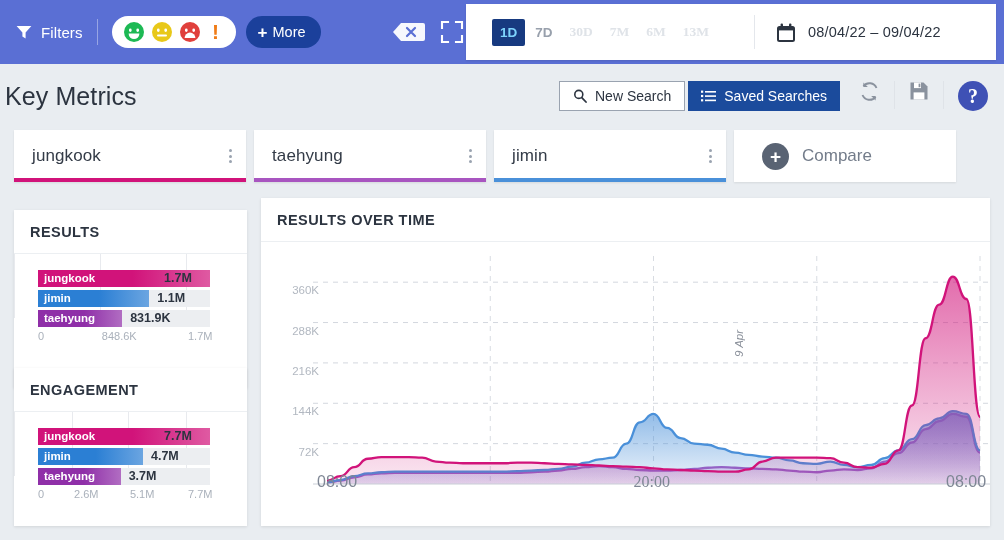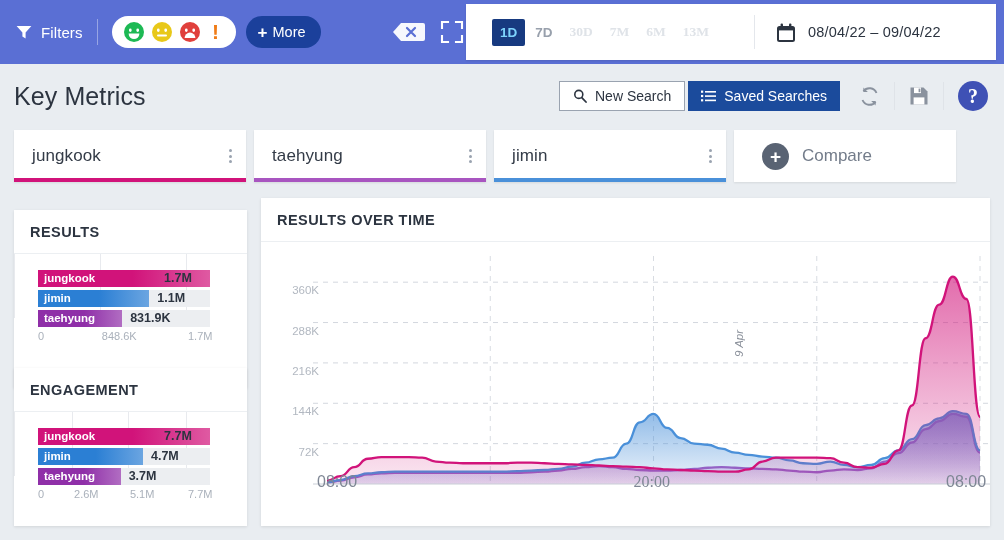--- a/index.html
+++ b/index.html
@@ -96,24 +96,24 @@
   .date-txt { font-size: 14.5px; color: #2c3440; letter-spacing: .2px; }
 
   
   .kmrow {
     position: absolute; top: 64px; left: 0;
     width: 1004px; height: 64px;
     display: flex; align-items: center;
   }
   .km-title {
     font-size: 25px; color: #2c3440; font-weight: normal;
-    padding-left: 14px; letter-spacing: .1px;
+    padding-left: 5px; letter-spacing: .1px;
   }
   .km-actions {
-    margin-left: auto; display: flex; align-items: center;
+    margin-left: auto; display: flex; align-items: flex-start;
     padding-right: 16px; gap: 0;
   }
   .btn-new {
     display: flex; align-items: center; gap: 8px;
     height: 30px; padding: 0 13px;
     border: 1px solid #9aa3b0; background: #fff;
     font-size: 14px; color: #2c3440; cursor: pointer;
   }
   .btn-saved {
     display: flex; align-items: center; gap: 8px;

